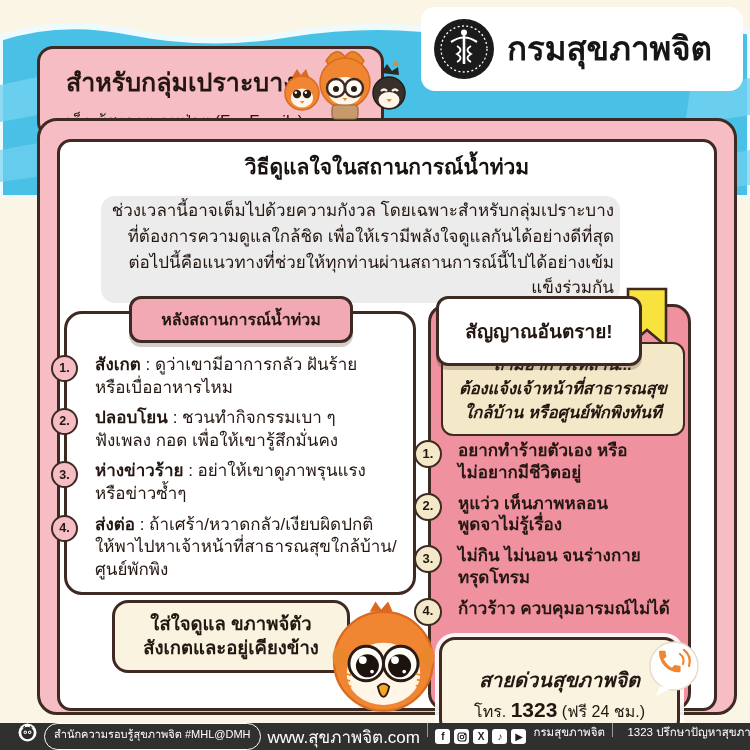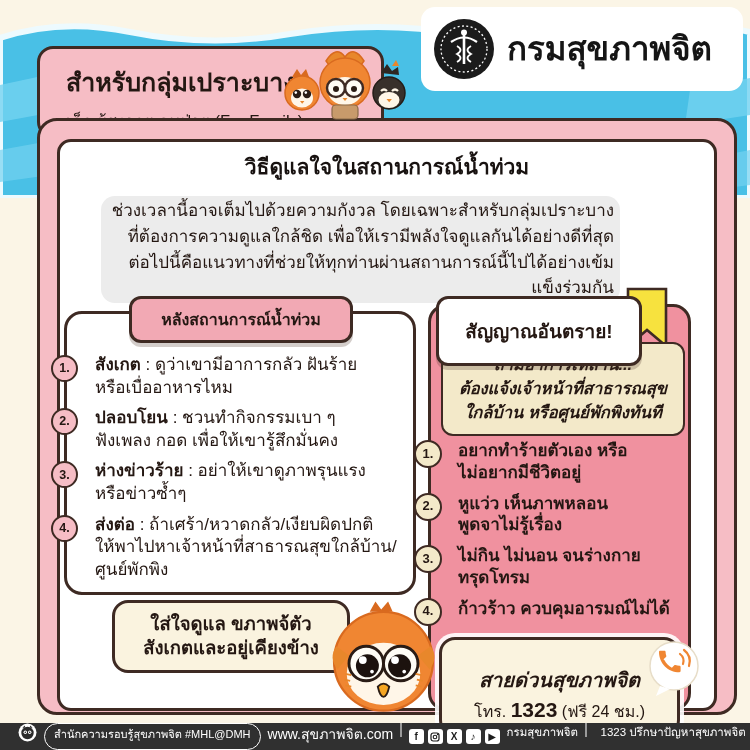--- a/index.html
+++ b/index.html
@@ -75,21 +75,21 @@
   .hl-line{font-size:16px;margin-top:2px;}
   .hl-num{font-size:21px;font-weight:800;}
   .phone-bubble{position:absolute;left:646px;top:640px;width:56px;height:58px;z-index:8;}
 
   
   .footer{position:absolute;left:0;bottom:0;width:750px;height:27px;background:#303030;z-index:10;
           display:flex;gap:7px;padding:0 18px;box-sizing:border-box;color:#fff;
           font-size:11.5px;white-space:nowrap;}
   .f-owl{width:19px;height:19px;flex:0 0 auto;}
   .f-badge{border:1.5px solid #fff;border-radius:999px;padding:1px 9px 2px;font-size:11px;}
-  .f-site{font-size:14px;}
+  .f-site{font-size:17px;}
   .f-div{width:1.5px;height:14px;background:#9a9a9a;flex:0 0 auto;}
   .f-icons{display:flex;gap:4px;align-items:center;}
   .f-ic{width:15px;height:15px;background:#fff;border-radius:3px;color:#1d1d1d;display:flex;
         align-items:center;justify-content:center;font-size:10px;font-weight:800;line-height:1;}
 </style>
 </head>
 <body>
 
 <div class="stage">
 

